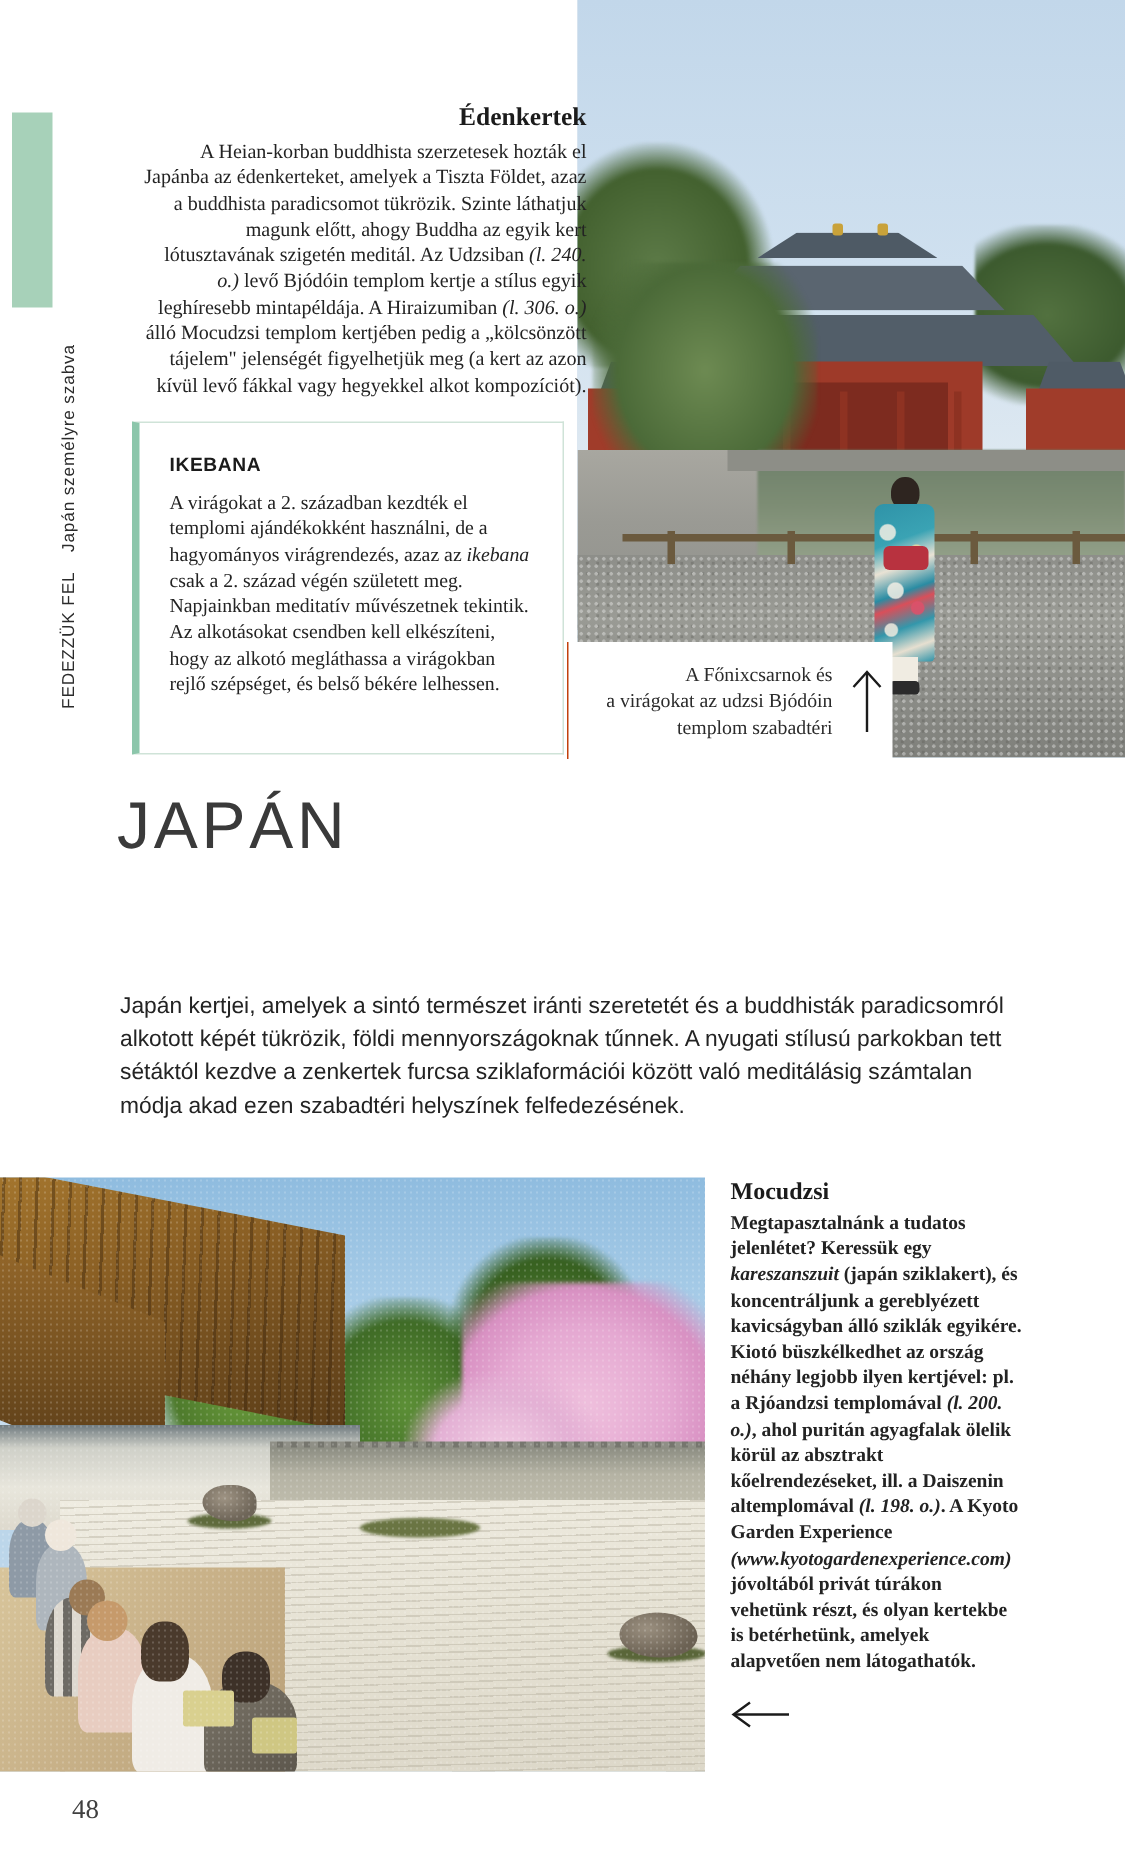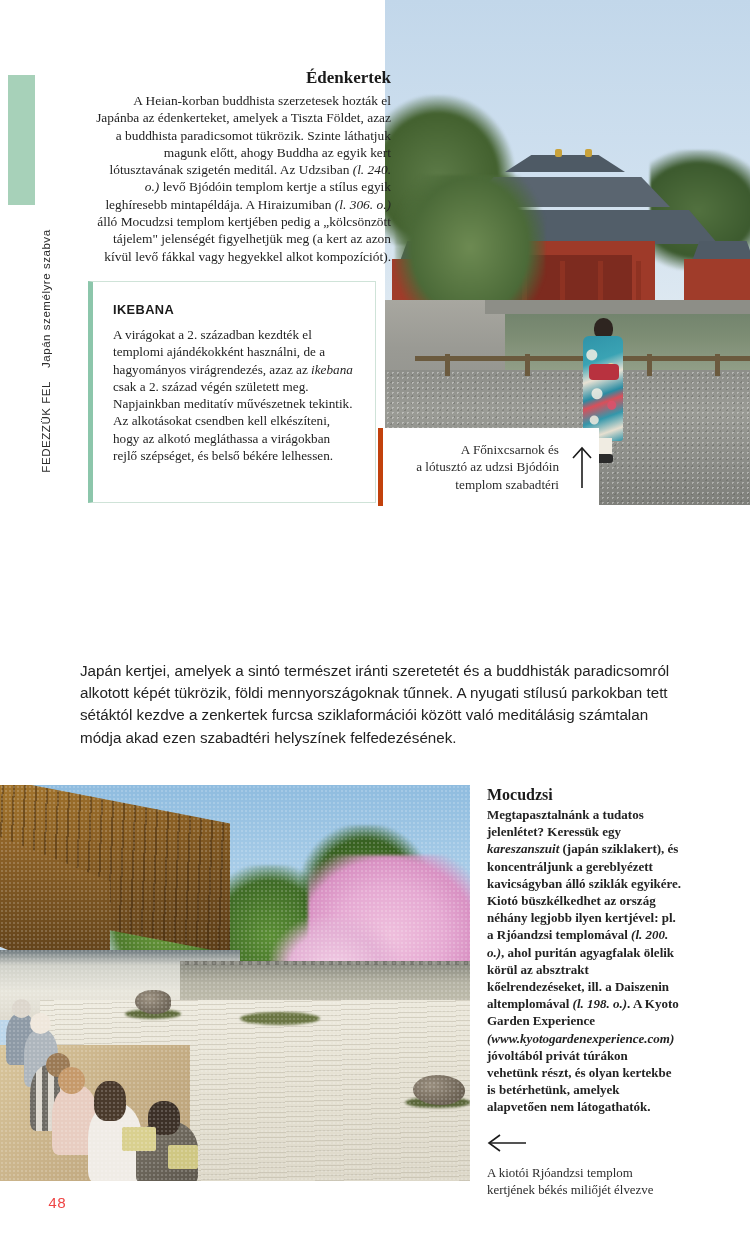--- a/index.html
+++ b/index.html
@@ -85,21 +85,21 @@
       radial-gradient(circle at 35% 55%,#f4f0e6 5px,transparent 6px),
       radial-gradient(circle at 72% 66%,#e0506a 4px,transparent 5px),
       radial-gradient(circle at 28% 80%,#f1ece0 4px,transparent 5px);}
   .k-obi{position:absolute;left:8px;top:46px;width:30px;height:16px;background:#b8323f;border-radius:4px;}
   .k-legs{position:absolute;left:13px;top:120px;width:18px;height:18px;background:#f0ece2;}
   .k-shoe{position:absolute;left:12px;top:136px;width:20px;height:9px;background:#2b2b2b;border-radius:3px;}
 
   
   .caption-top{
     position:absolute;left:378px;top:428px;width:216px;height:78px;
-    background:#fff;border-left:5px solid #c2410c;
+    background:#fff;border-left:1px solid #c2410c;
     display:flex;align-items:center;
   }
   .caption-top .ctext{
     flex:1;text-align:right;padding-right:6px;
     font-size:13.2px;line-height:17.5px;color:#2b2b2b;
   }
   .arrow-up{width:34px;display:flex;justify-content:center;align-items:center;}
   .arrow-up svg{display:block;}
 
   
@@ -214,22 +214,22 @@
     position:absolute;left:487px;top:1133px;width:200px;
   }
   .arrow-left{margin-bottom:8px;}
   .caption-bottom .ctext2{
     font-size:12.9px;line-height:17px;color:#2b2b2b;
   }
 
   
   .pagenum{
     position:absolute;left:48px;top:1196px;
-    font-family:Liberation Mono, monospace;
-    font-size:15px;color:#ef4444;
+    font-family:Liberation Serif, serif;
+    font-size:18px;color:#404040;
   }
 </style>
 </head>
 <body>
 
 <div class="page">
 
   <div class="accent-block"></div>
 
   <div class="side-tab">
@@ -277,21 +277,21 @@
       </div>
       <div class="k-obi"></div>
       <div class="k-legs"></div>
       <div class="k-shoe"></div>
     </div>
   </div>
 
   <div class="caption-top">
     <div class="ctext">
       <div>A Főnixcsarnok és</div>
-      <div>a lótusztó az udzsi Bjódóin</div>
+      <div>a virágokat az udzsi Bjódóin</div>
       <div>templom szabadtéri</div>
     </div>
     <div class="arrow-up">
       <svg width="22" height="44" viewBox="0 0 22 44">
         <line x1="11" y1="43" x2="11" y2="4" stroke="#1b1b1b" stroke-width="1.6"></line>
         <polyline points="2,13 11,3 20,13" fill="none" stroke="#1b1b1b" stroke-width="1.6"></polyline>
       </svg>
     </div>
   </div>
 
@@ -299,20 +299,21 @@
     <h2>Édenkertek</h2>
     <p><span>A Heian-korban buddhista szerzetesek hozták el Japánba az édenkerteket, amelyek a Tiszta Földet, azaz a buddhista paradicsomot tükrözik. Szinte láthatjuk magunk előtt, ahogy Buddha az egyik kert lótusztavának szigetén meditál. Az Udzsiban </span><em>(l. 240. o.)</em><span> levő Bjódóin templom kertje a stílus egyik leghíresebb mintapéldája. A Hiraizumiban </span><em>(l. 306. o.)</em><span> álló Mocudzsi templom kertjében pedig a „kölcsönzött tájelem" jelenségét figyelhetjük meg (a kert az azon kívül levő fákkal vagy hegyekkel alkot kompozíciót).</span></p>
   </div>
 
   <div class="ikebana">
     <h3>IKEBANA</h3>
     <p><span>A virágokat a 2. században kezdték el templomi ajándékokként használni, de a hagyományos virágrendezés, azaz az </span><em>ikebana</em><span> csak a 2. század végén született meg. Napjainkban meditatív művészetnek tekintik. Az alkotásokat csendben kell elkészíteni, hogy az alkotó megláthassa a virágokban rejlő szépséget, és belső békére lelhessen.</span></p>
   </div>
 
   <div class="title-wrap">
+    <div class="title-1">JAPÁN</div>
   </div>
 
   <div class="intro">Japán kertjei, amelyek a sintó természet iránti szeretetét és a buddhisták paradicsomról alkotott képét tükrözik, földi mennyországoknak tűnnek. A nyugati stílusú parkokban tett sétáktól kezdve a zenkertek furcsa sziklaformációi között való meditálásig számtalan módja akad ezen szabadtéri helyszínek felfedezésének.</div>
 
   <div class="photo-bottom">
     <div class="pb-sky"></div>
     <div class="pb-tree1"></div>
     <div class="pb-tree2"></div>
     <div class="pb-tree3"></div>
     <div class="pb-sakura"></div>
@@ -356,21 +357,17 @@
     <p><span>Megtapasztalnánk a tudatos jelenlétet? Keressük egy </span><em>kareszanszuit</em><span> (japán sziklakert), és koncentráljunk a gereblyézett kavicságyban álló sziklák egyikére. Kiotó büszkélkedhet az ország néhány legjobb ilyen kertjével: pl. a Rjóandzsi templomával </span><em>(l. 200. o.)</em><span>, ahol puritán agyagfalak ölelik körül az absztrakt kőelrendezéseket, ill. a Daiszenin altemplomával </span><em>(l. 198. o.)</em><span>. A Kyoto Garden Experience </span><em>(www.kyotogardenexperience.com)</em><span> jóvoltából privát túrákon vehetünk részt, és olyan kertekbe is betérhetünk, amelyek alapvetően nem látogathatók.</span></p>
   </div>
 
   <div class="caption-bottom">
     <div class="arrow-left">
       <svg width="40" height="20" viewBox="0 0 40 20">
         <line x1="39" y1="10" x2="3" y2="10" stroke="#1b1b1b" stroke-width="1.6"></line>
         <polyline points="13,2 2,10 13,18" fill="none" stroke="#1b1b1b" stroke-width="1.6"></polyline>
       </svg>
     </div>
-    <div class="ctext2">
-      <div>A kiotói Rjóandzsi templom</div>
-      <div>kertjének békés miliőjét élvezve</div>
-    </div>
   </div>
 
   <div class="pagenum">48</div>
 
 </div>
 
 </body></html>

